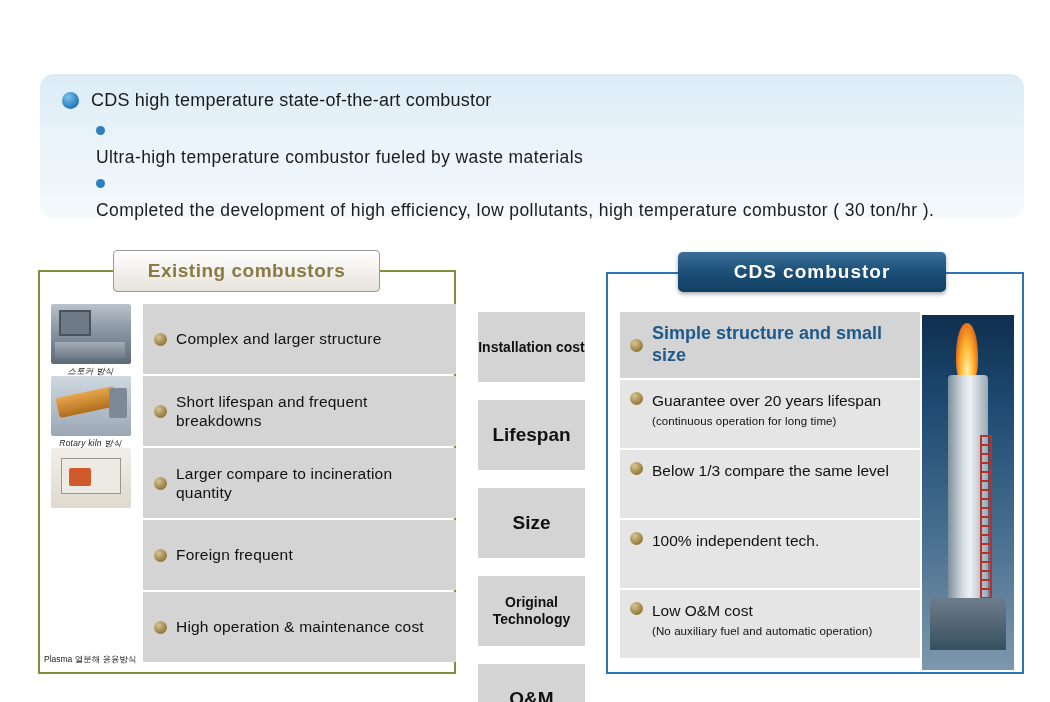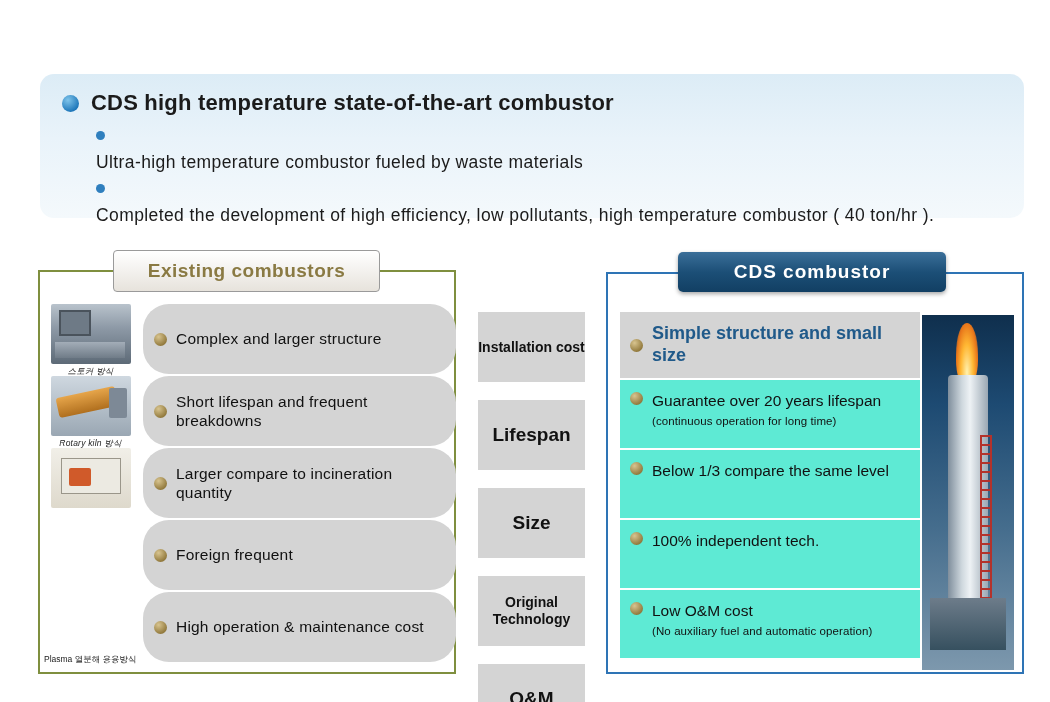--- a/index.html
+++ b/index.html
@@ -33,22 +33,22 @@
     gap: 12px;
   }
   .bullet-circle {
     width: 17px;
     height: 17px;
     border-radius: 50%;
     background: radial-gradient(circle at 35% 30%, #7fc4ea 0%, #1a74b8 75%);
     flex: 0 0 auto;
   }
   .header-title {
-    font-size: 22px;
-    font-weight: bold;
+    font-size: 18px;
+    font-weight: normal;
     color: #1b1b1b;
     letter-spacing: 0.2px;
     text-align: center;
   }
   .header-list {
     margin: 8px 0 0 34px;
   }
   .header-li {
     display: flex;
     align-items: flex-start;
@@ -154,21 +154,20 @@
   }
   .row-grey {
     background: #d4d4d4;
     margin-bottom: 2px;
     display: flex;
     align-items: center;
     gap: 9px;
     padding: 0 10px 0 11px;
     box-sizing: border-box;
     height: 70px;
-    border-radius: 26px;
   }
   .row-dot {
     width: 13px;
     height: 13px;
     border-radius: 50%;
     background: radial-gradient(circle at 35% 30%, #d8c48f 0%, #8a7133 80%);
     flex: 0 0 auto;
   }
   .row-text {
     font-size: 15.5px;
@@ -243,21 +242,21 @@
     padding: 0 8px 0 10px;
     box-sizing: border-box;
   }
   .row-head-text {
     font-size: 18px;
     font-weight: bold;
     color: #205a8a;
     line-height: 1.2;
   }
   .row-blue {
-    background: #5eead4;
+    background: #e5e5e5;
     margin-bottom: 2px;
     display: flex;
     align-items: flex-start;
     gap: 9px;
     padding: 12px 8px 0 10px;
     box-sizing: border-box;
     height: 68px;
   }
   .row-blue-text {
     font-size: 15.5px;
@@ -344,21 +343,21 @@
     <span class="bullet-circle"></span>
     <span class="header-title">CDS high temperature state-of-the-art combustor</span>
   </div>
   <div class="header-list">
     <div class="header-li">
       <span class="dot"></span>
       <span class="header-li-text">Ultra-high temperature combustor fueled by waste materials</span>
     </div>
     <div class="header-li">
       <span class="dot"></span>
-      <span class="header-li-text">Completed the development of high efficiency, low pollutants, high temperature combustor ( 40 ton/hr ).</span>
+      <span class="header-li-text">Completed the development of high efficiency, low pollutants, high temperature combustor ( 30 ton/hr ).</span>
     </div>
   </div>
 </div>
 
 <div class="left-panel"></div>
 <div class="left-title">Existing combustors</div>
 
 <div class="left-inner">
   <div class="thumb-col">
     <div class="thumb-item">

